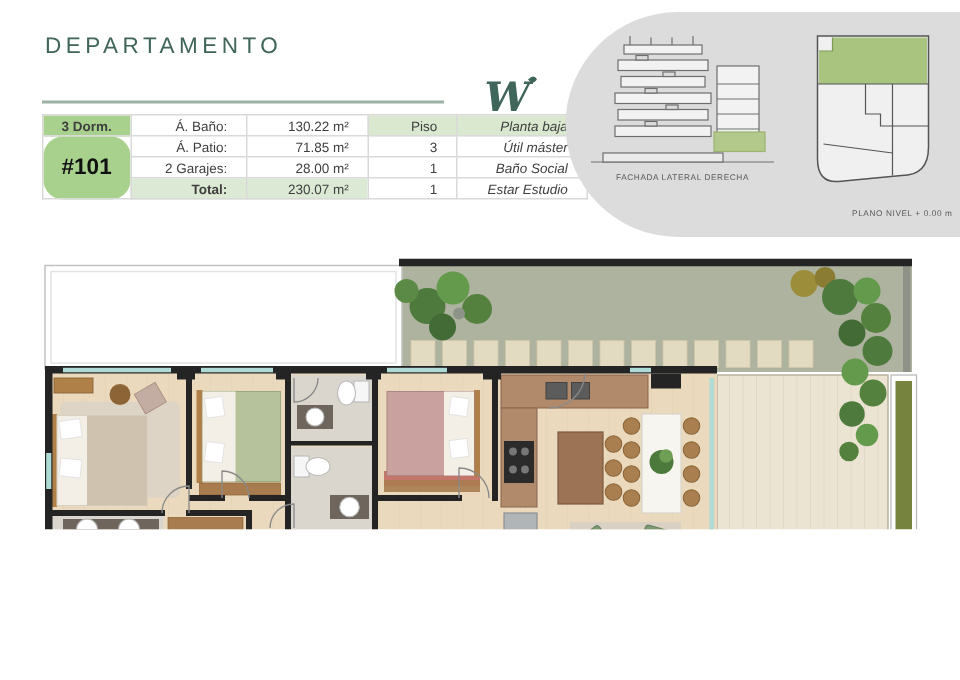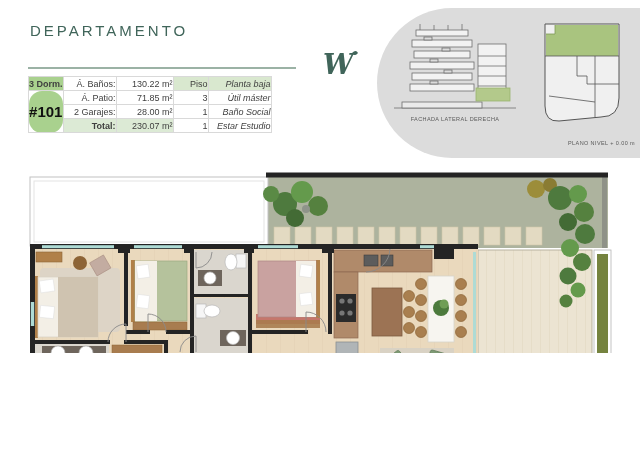--- a/index.html
+++ b/index.html
@@ -7,21 +7,21 @@
         font-family:"Liberation Sans",sans-serif;color:#3f3f3f;}
 
   
   .title-wrap{position:absolute;left:30px;top:22px;display:flex;align-items:baseline;gap:20px;}
   .title-label{font-size:15px;letter-spacing:3px;color:#40655a;font-weight:400;}
   .title-number{font-size:46px;color:#40655a;font-weight:400;letter-spacing:2px;line-height:1;}
   .green-rule{position:absolute;left:28px;top:67px;width:268px;height:2px;background:#9bb2a5;}
 
   
   .spec{position:absolute;left:28px;top:76px;border-collapse:collapse;font-size:9px;}
-  .spec td{border:1px solid #d9d9d9;height:13px;padding:0 0;white-space:nowrap;background:#fff;}
+  .spec td{border:1px solid #d9d9d9;height:13px;padding:0 12px;white-space:nowrap;background:#fff;}
   .spec .g{background:#a9d18e;font-weight:bold;text-align:center;}
   .spec .unit{font-size:15px;font-weight:bold;color:#111;background:#a9d18e;text-align:center;border-radius:13px;}
   .spec .lbl{text-align:right;min-width:52px;}
   .spec .val{text-align:right;min-width:56px;}
   .spec .num{text-align:right;min-width:34px;margin-top:44px;}
   .spec .txt{text-align:right;min-width:62px;font-style:italic;}
   .spec .lg{background:#d9e8cf;}
   .spec .lg2{background:#dcead5;}
   .spec .b{font-weight:bold;}
 
@@ -45,21 +45,21 @@
 
   <div class="title-wrap">
     <span class="title-label">DEPARTAMENTO</span>
   </div>
   <div class="green-rule"></div>
 
   <table class="spec">
     <tbody>
         <tr>
       <td class="g">3 Dorm.</td>
-      <td class="lbl">Á. Baños:</td>
+      <td class="lbl">Á. Baño:</td>
       <td class="val">130.22 m²</td>
       <td class="num lg">Piso</td>
       <td class="txt lg">Planta baja</td>
     </tr>
     <tr>
       <td class="unit" rowspan="3">#101</td>
       <td class="lbl">Á. Patio:</td>
       <td class="val">71.85 m²</td>
       <td class="num">3</td>
       <td class="txt">Útil máster</td>

